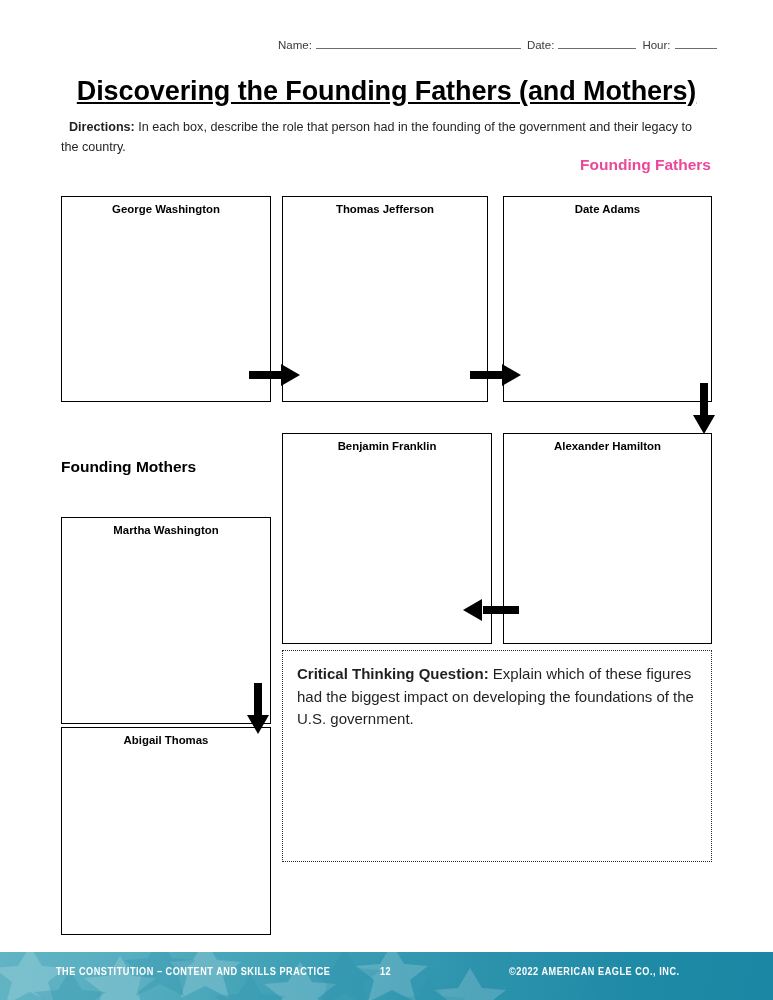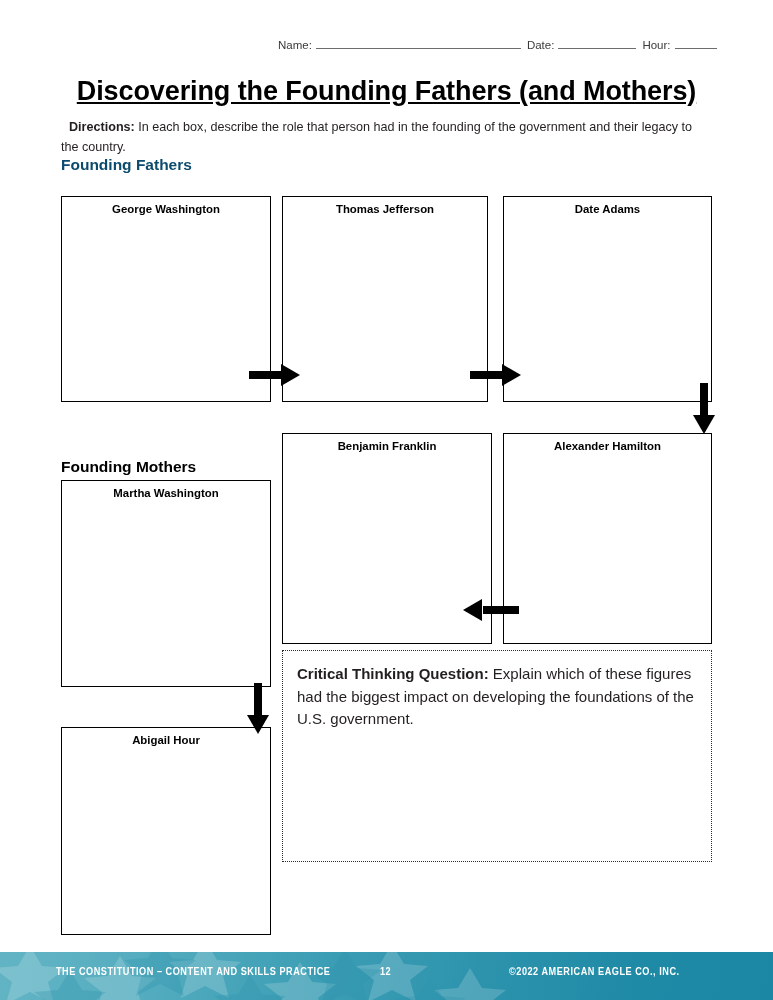--- a/index.html
+++ b/index.html
@@ -73,24 +73,24 @@
     color: #231f20;
   }
   .directions b { font-weight: bold; margin-left: 8px; }
 
   
   .sec-fathers {
     position: absolute;
     left: 61px;
     top: 156px;
     width: 650px;
-    text-align: left;
+    text-align: right;
     font-size: 15.5px;
     font-weight: bold;
-    color: #0c4a6e;
+    color: #ec4899;
   }
   .sec-mothers {
     position: absolute;
     left: 61px;
     top: 458px;
     width: 209px;
     font-size: 15.5px;
     font-weight: bold;
     color: #000;
   }
@@ -111,21 +111,21 @@
     font-size: 11.4px;
     font-weight: bold;
     color: #000;
   }
 
   .box-gw { left: 61px;  top: 183px; width: 210px; height: 206px; }
   .box-tj { left: 282px; top: 183px; width: 206px; height: 206px; }
   .box-ja { left: 503px; top: 183px; width: 209px; height: 206px; }
   .box-bf { left: 282px; top: 420px; width: 210px; height: 211px; }
   .box-ah { left: 503px; top: 420px; width: 209px; height: 211px; }
-  .box-mw { left: 61px;  top: 467px; width: 210px; height: 207px; }
+  .box-mw { left: 61px;  top: 504px; width: 210px; height: 207px; }
   .box-aa { left: 61px;  top: 714px; width: 210px; height: 208px; }
 
   
   .arrow { position: absolute; }
 
   
   .arrow-r .shaft {
     position: absolute;
     left: 0; top: 7px;
     width: 36px; height: 8px;
@@ -260,21 +260,21 @@
   <div class="pbox box-bf">
     <span class="plabel">Benjamin Franklin</span>
   </div>
   <div class="pbox box-ah">
     <span class="plabel">Alexander Hamilton</span>
   </div>
   <div class="pbox box-mw">
     <span class="plabel">Martha Washington</span>
   </div>
   <div class="pbox box-aa">
-    <span class="plabel">Abigail Hour</span>
+    <span class="plabel">Abigail Thomas</span>
   </div>
 
   <div class="arrow arrow-r arrow-gw-tj">
     <span class="shaft"></span>
     <span class="head"></span>
   </div>
   <div class="arrow arrow-r arrow-tj-ja">
     <span class="shaft"></span>
     <span class="head"></span>
   </div>

